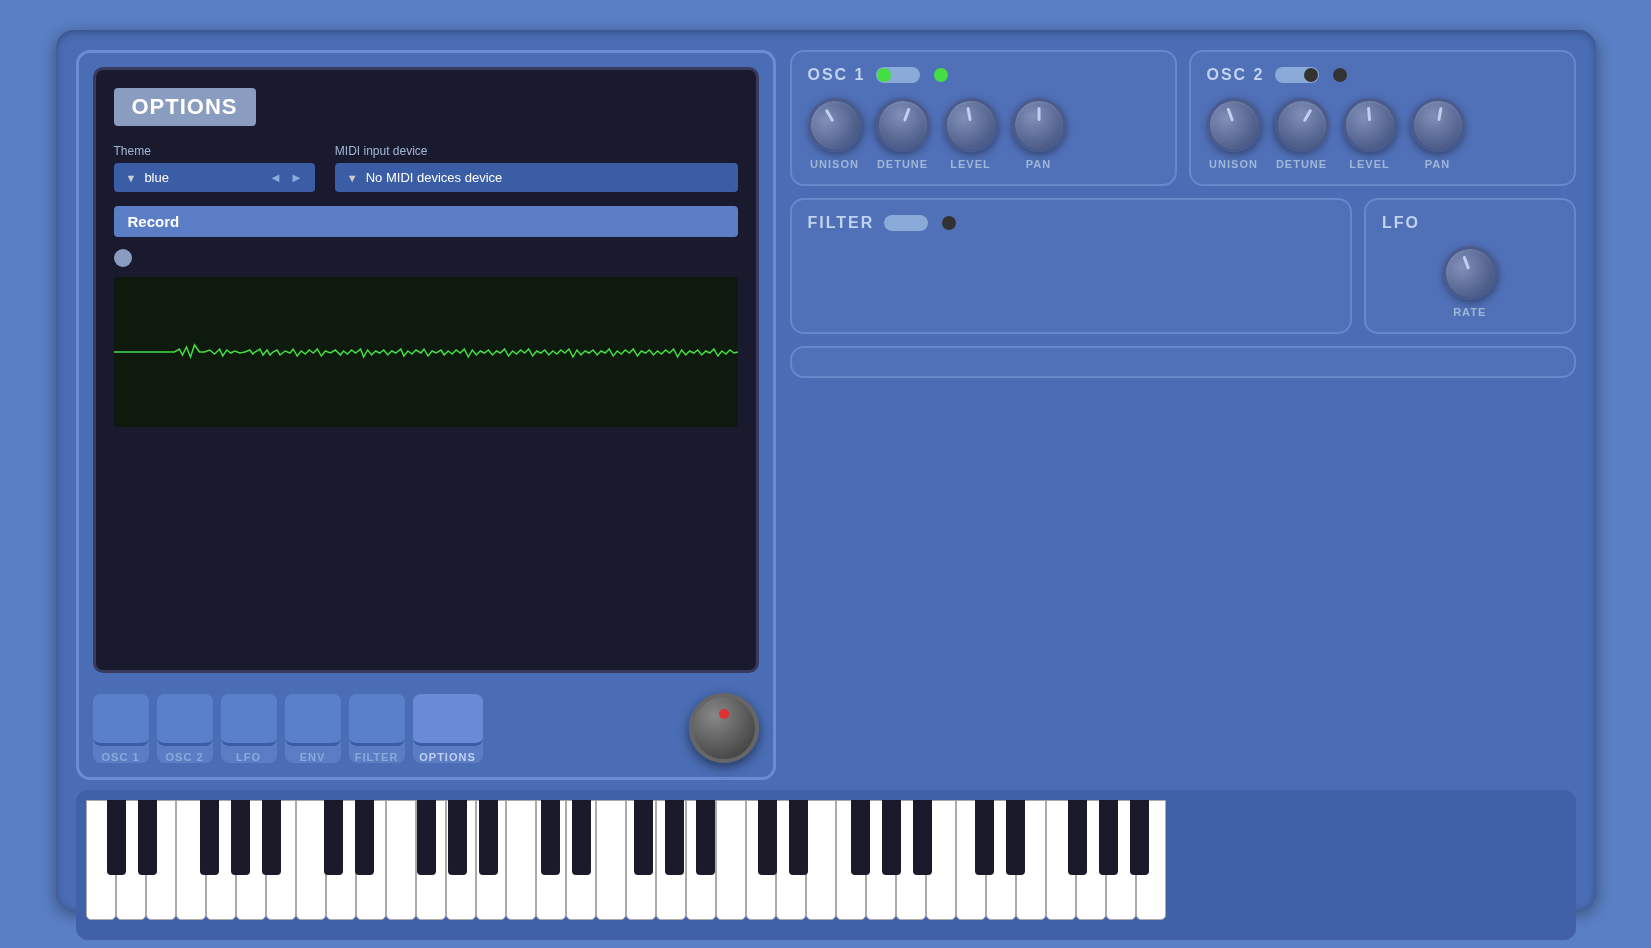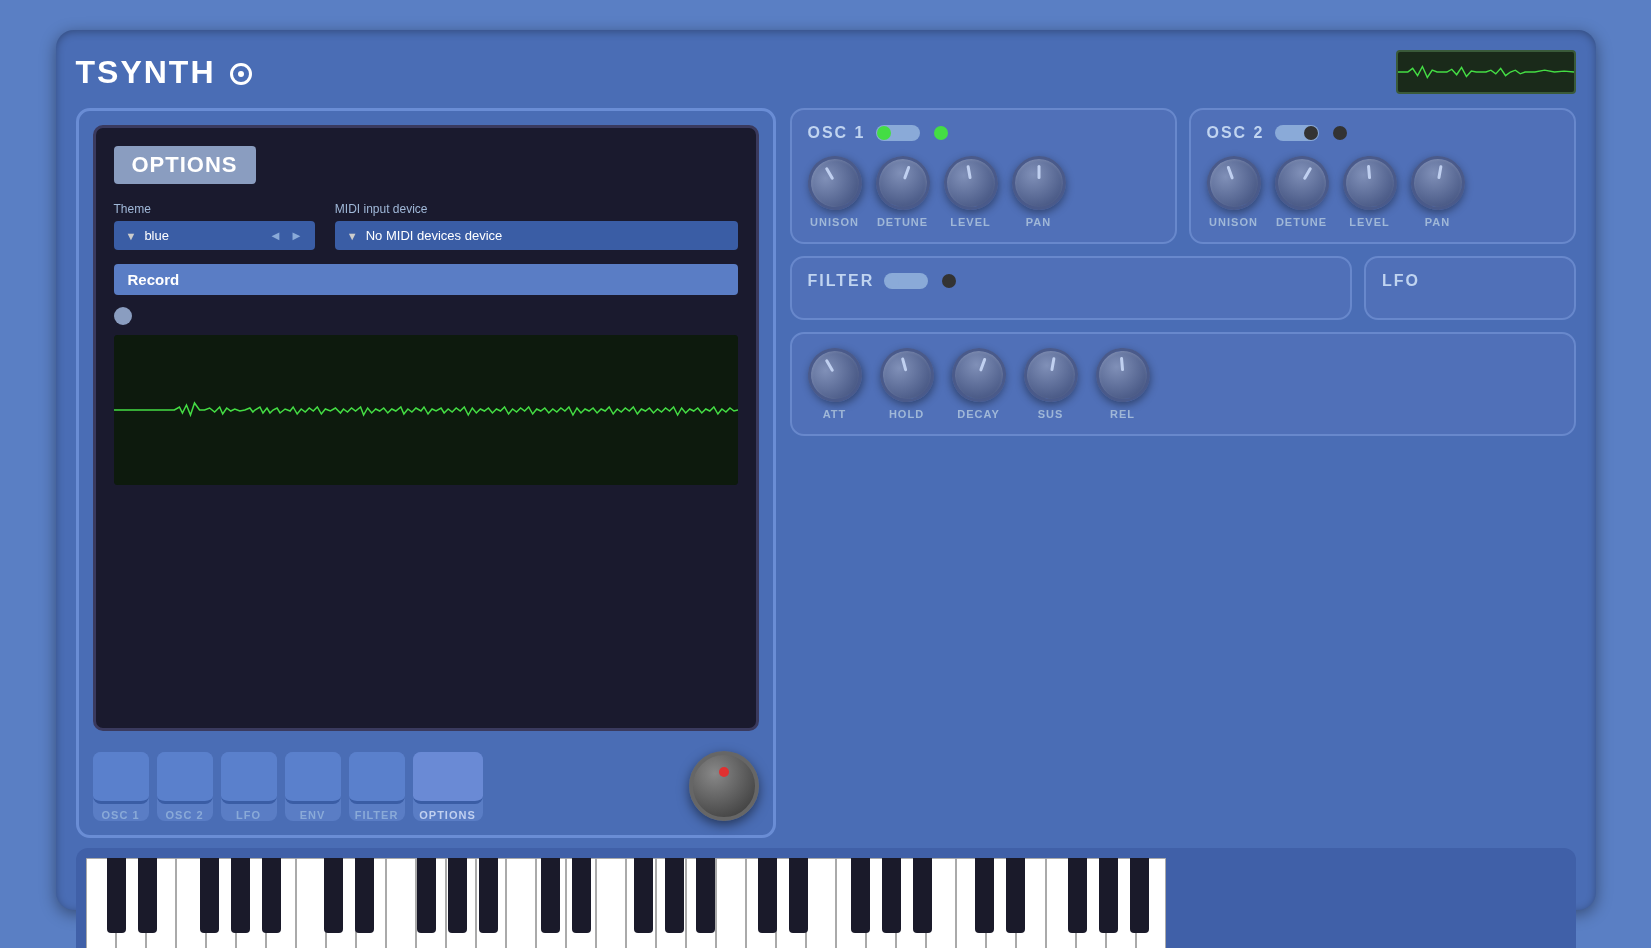--- a/index.html
+++ b/index.html
@@ -393,31 +393,20 @@
       position: absolute;
       top: 0; left: 0;
       width: 100%; height: 100%;
     }
   </style>
 </head>
 <body>
 
 <div class="synth-container">
 
-  <div class="header">
-    <div class="logo">
-      <span>TSYNTH</span>
-      <span class="logo-icon"></span>
-    </div>
-    <div class="waveform-display">
-      <svg width="100%" height="100%" viewBox="0 0 180 44" preserveAspectRatio="none">
-        <polyline points="0,22 10,22 15,18 20,26 25,16 30,28 35,20 40,22 50,22 55,19 60,25 65,17 70,27 75,21 80,22 90,22 95,20 100,24 105,18 110,26 115,22 120,20 125,24 130,22 140,22 150,20 160,22 170,21 180,22" stroke="#44dd44" stroke-width="1.5" fill="none"></polyline>
-      </svg>
-    </div>
-  </div>
 
   <div class="main-layout">
 
     <div class="left-panel">
       <div class="screen-area">
         
         <div class="options-title">OPTIONS</div>
 
         
         <div class="options-row">
@@ -561,46 +550,30 @@
               <div class="toggle-dot" style="background:#8aaad8; left:1px; right:auto;"></div>
             </div>
             <div style="width:14px;height:14px;background:#333;border-radius:50%;margin-left:4px;"></div>
           </div>
         </div>
 
         <div class="panel-box lfo-panel">
           <div class="panel-header">
             <span class="panel-title">LFO</span>
           </div>
+          <div class="knob-grid">
+            <div class="knob-item">
+              <div class="knob" style="transform: rotate(-20deg)"></div>
+              <span class="knob-label">RATE</span>
+            </div>
+          </div>
         </div>
       </div>
 
       <div class="panel-box envelope-panel">
-        <div class="env-knob-grid">
-          <div class="knob-item">
-            <div class="knob" style="transform: rotate(-30deg)"></div>
-            <span class="knob-label">ATT</span>
-          </div>
-          <div class="knob-item">
-            <div class="knob" style="transform: rotate(-15deg)"></div>
-            <span class="knob-label">HOLD</span>
-          </div>
-          <div class="knob-item">
-            <div class="knob" style="transform: rotate(20deg)"></div>
-            <span class="knob-label">DECAY</span>
-          </div>
-          <div class="knob-item">
-            <div class="knob" style="transform: rotate(10deg)"></div>
-            <span class="knob-label">SUS</span>
-          </div>
-          <div class="knob-item">
-            <div class="knob" style="transform: rotate(-5deg)"></div>
-            <span class="knob-label">REL</span>
-          </div>
-        </div>
       </div>
     </div>
   </div>
 
   <div class="keyboard-container">
     <div class="keyboard" id="keyboard">
     <div style="position: relative; display: flex; height: 120px;">
           <div class="white-key" style="width: 30px; height: 120px; background: white; border: 1px solid rgb(170, 170, 170); border-radius: 0px 0px 5px 5px; cursor: pointer; flex-shrink: 0;"></div>
           <div class="white-key" style="width: 30px; height: 120px; background: white; border: 1px solid rgb(170, 170, 170); border-radius: 0px 0px 5px 5px; cursor: pointer; flex-shrink: 0;"></div>
           <div class="white-key" style="width: 30px; height: 120px; background: white; border: 1px solid rgb(170, 170, 170); border-radius: 0px 0px 5px 5px; cursor: pointer; flex-shrink: 0;"></div>

